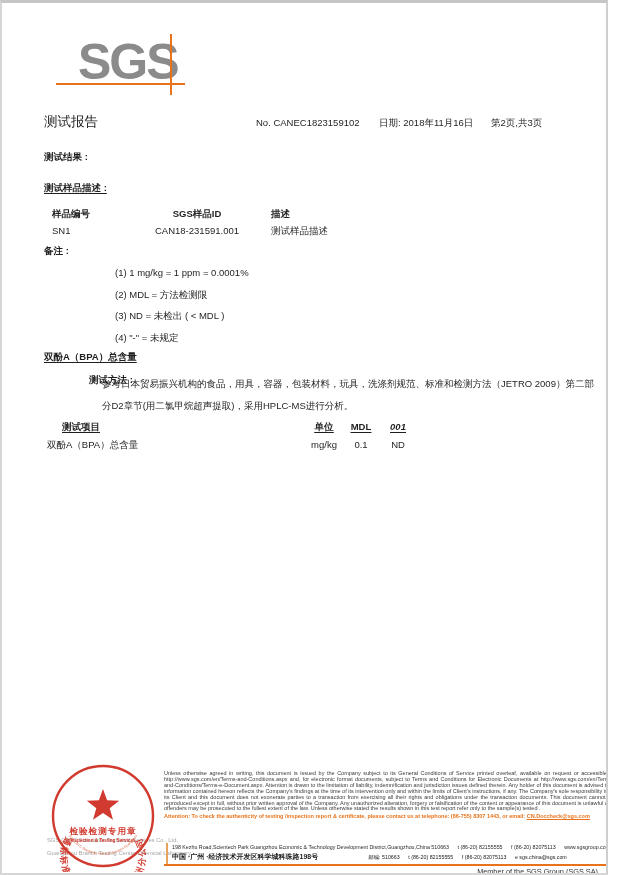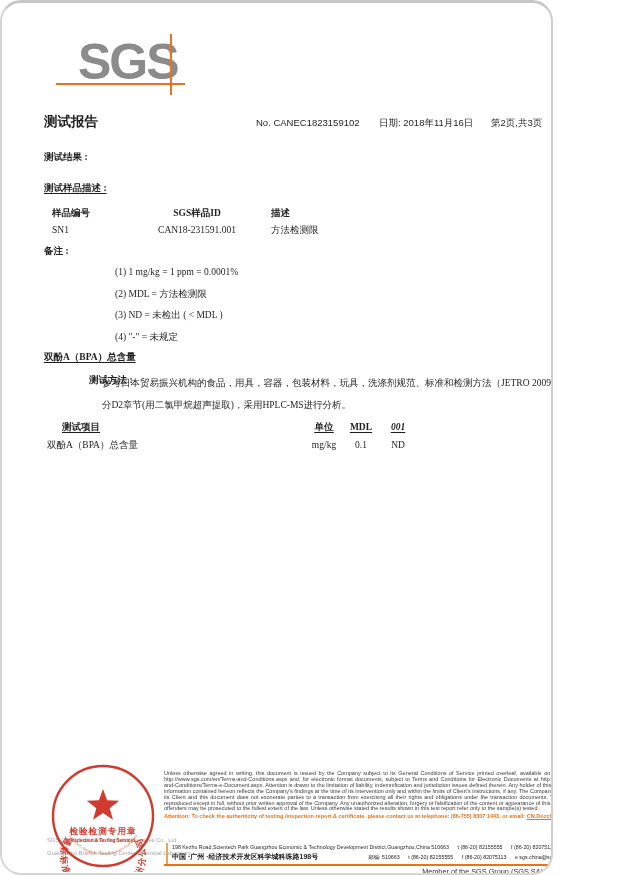--- a/index.html
+++ b/index.html
@@ -1,34 +1,34 @@
 <!DOCTYPE html>
 <html><head>
 <meta charset="utf-8">
 <style>
   * { margin:0; padding:0; box-sizing:border-box; }
   body { background:#ffffff; font-family:"Liberation Sans","DejaVu Sans",sans-serif; }
   .page {
-    position:relative; width:553px; height:875px; background:#fff;
+    position:relative; width:608px; height:875px; background:#fff;
     border-top:3px solid #c6c6c6; border-right:2px solid #cfcfcf;
     border-left:2px solid #d6d6d6; border-bottom:2px solid #d6d6d6;
-    overflow:hidden; color:#1f1f1f;border-radius:21px;
+    overflow:hidden; color:#1f1f1f;
   }
   
   .logo { position:absolute; left:76px; top:34px; font-size:50px; font-weight:bold;
           letter-spacing:-2px; color:#8b8b8b; line-height:1; }
   .crop-h { position:absolute; left:54px; top:80px; width:129px; height:2px; background:#e8731a; }
   .crop-v { position:absolute; left:168px; top:31px; width:2px; height:61px; background:#e8731a; }
   
-  .report-title { position:absolute; left:42px; top:110px; font-size:13.5px; font-weight:bold; }
+  .report-title { position:absolute; left:42px; top:110px; font-size:13.5px; font-weight:normal; }
   .report-no   { position:absolute; left:218px; top:114px; font-size:9.5px;margin-left:36px; }
   .report-date { position:absolute; left:377px; top:114px; font-size:9.5px;text-align:right; }
   .page-info   { position:absolute; left:489px; top:114px; font-size:9.5px; }
   
-  .sec { position:absolute; font-size:9.5px;font-family:Liberation Serif, serif; }
+  .sec { position:absolute; font-size:9.5px; }
   .b { font-weight:bold; }
   .u { text-decoration:underline; text-underline-offset:2px; }
   .results-label { left:42px; top:148px; }
   .sample-title  { left:42px; top:179px; }
   .sample-table  { left:50px; top:202px; }
   .sample-table .tr { display:flex; height:17px; line-height:17px; }
   .sample-table .c1 { width:85px;  text-align:left; }
   .sample-table .c2 { width:120px; text-align:center; }
   .sample-table .c3 { width:170px; text-align:left; padding-left:14px; }
   .notes-label { left:42px; top:242px;text-align:center; }
@@ -83,21 +83,21 @@
 
   <div class="sec sample-table">
     <div class="tr b">
       <span class="c1">样品编号</span>
       <span class="c2">SGS样品ID</span>
       <span class="c3">描述</span>
     </div>
     <div class="tr">
       <span class="c1">SN1</span>
       <span class="c2">CAN18-231591.001</span>
-      <span class="c3">方法检测限</span>
+      <span class="c3">测试样品描述</span>
     </div>
   </div>
 
   <div class="sec b notes-label">备注 :</div>
   <div class="sec notes-list">
     <div class="note">(1) 1 mg/kg = 1 ppm = 0.0001%</div>
     <div class="note">(2) MDL = 方法检测限</div>
     <div class="note">(3) ND = 未检出 ( &lt; MDL )</div>
     <div class="note">(4) "-" = 未规定</div>
   </div>

